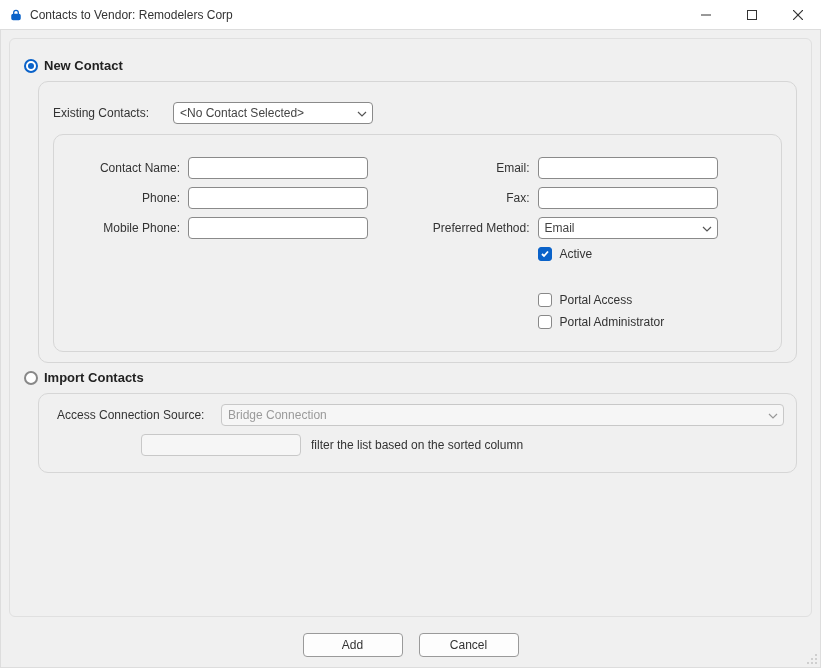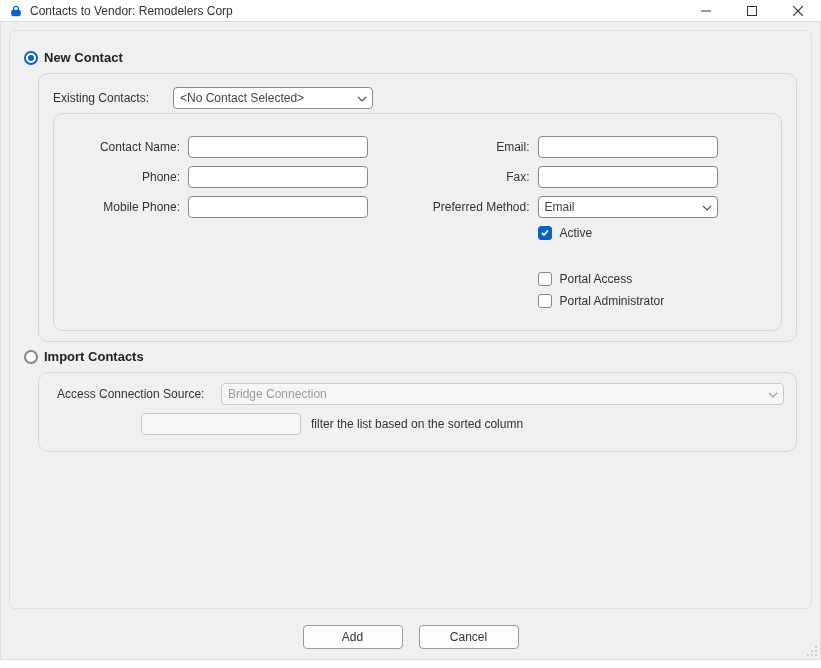--- a/index.html
+++ b/index.html
@@ -7,21 +7,21 @@
   body {
     font-family: "Segoe UI", Tahoma, sans-serif;
     font-size: 12px;
     color: #333;
     background: #fff;
     width: 821px;
     height: 668px;
     overflow: hidden;
   }
   .titlebar {
-    height: 22px;
+    height: 30px;
     display: flex;
     align-items: center;
     padding: 0 0 0 8px;
     border-bottom: 1px solid #ddd;
     background: #fff;
   }
   .titlebar .icon {
     width: 16px; height: 16px;
     display: flex; align-items: center; justify-content: center;
     margin-right: 6px;
@@ -69,21 +69,21 @@
   }
   .radio.unselected { border-color: #888; }
   .radio-label { font-weight: 700; color: #222; font-size: 13px; }
   .group {
     border: 1px solid #d6d6d6;
     border-radius: 10px;
     background: #f0f0f0;
     padding: 10px 14px;
     margin-left: 14px;
   }
-  .row { display: flex; align-items: center; margin: 3px 0; }
+  .row { display: flex; align-items: center; margin: 10px 0; }
   .lbl {
     text-align: right;
     padding-right: 8px;
     color: #333;
   }
   .lbl-ex { width: 120px; }
   .select, .textinput {
     height: 22px;
     border: 1px solid #8a8a8a;
     border-radius: 4px;

